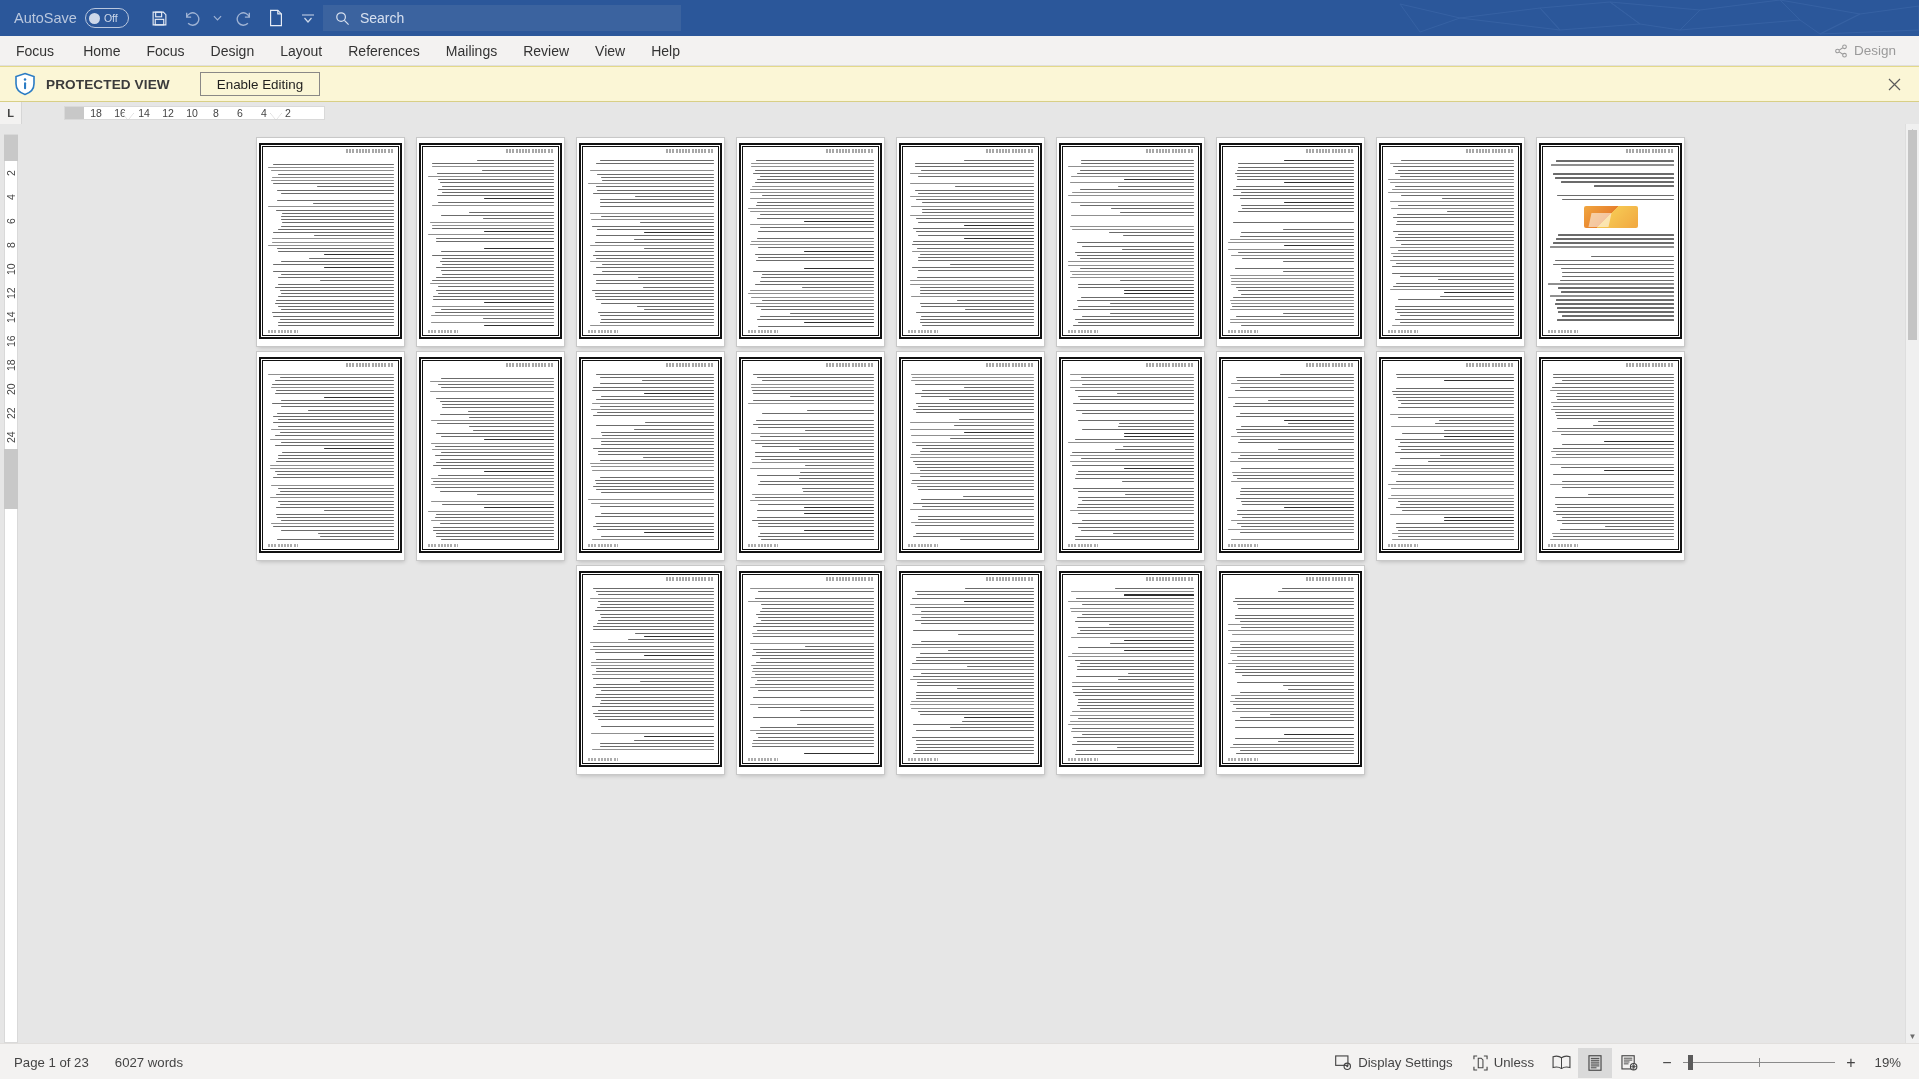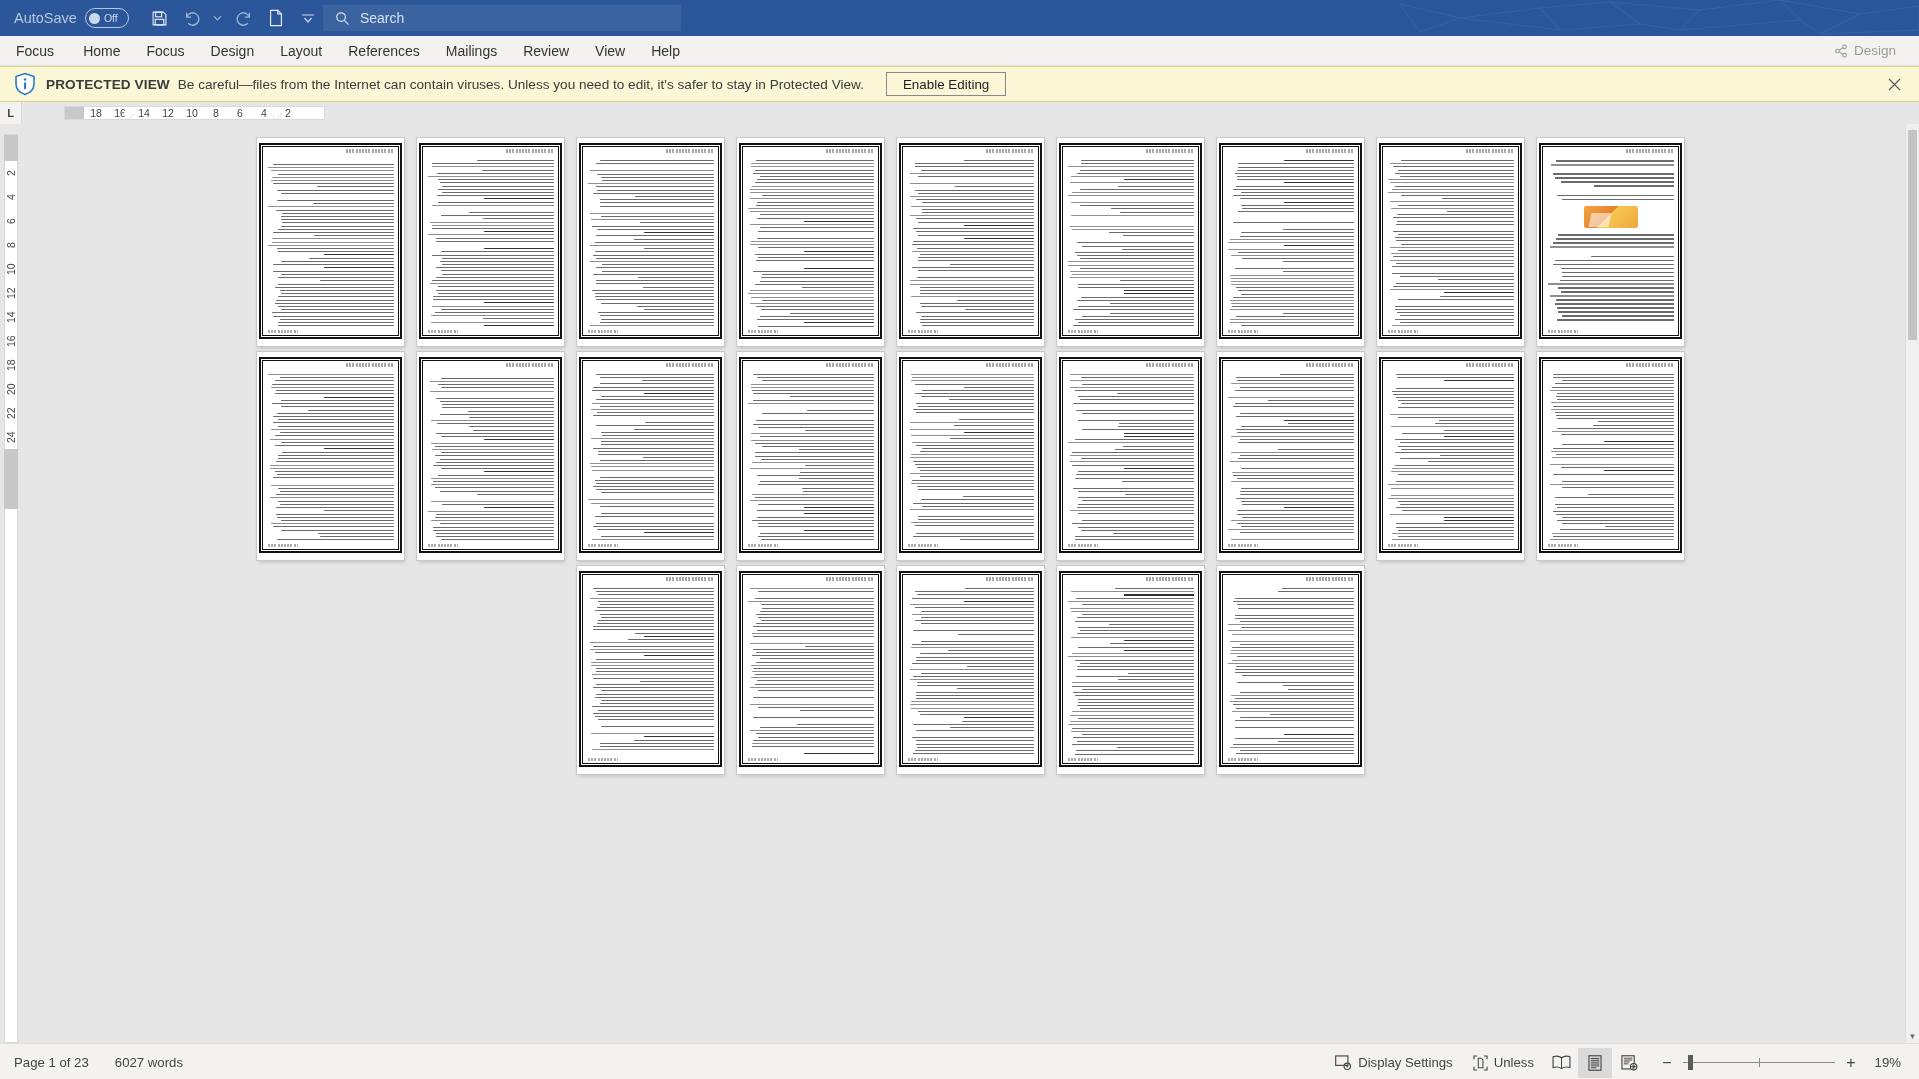--- a/index.html
+++ b/index.html
@@ -446,21 +446,20 @@
 
 <div class="pvbar">
   <span class="pv-icon">
     <svg width="22" height="24" viewBox="0 0 22 24">
       <path d="M11 1.5L20 4.6v7.2c0 5.6-4 9.1-9 10.7-5-1.6-9-5.1-9-10.7V4.6z" fill="#ffffff" stroke="#2b7cc4" stroke-width="1.6"></path>
       <circle cx="11" cy="7.6" r="1.25" fill="#2b7cc4"></circle>
       <rect x="10" y="10.3" width="2.1" height="7" rx="1" fill="#2b7cc4"></rect>
     </svg>
   </span>
   <span class="pv-strong">PROTECTED VIEW</span>
-  <span class="pv-msg">Be careful—files from the Internet can contain viruses. Unless you need to edit, it's safer to stay in Protected View.</span>
   <button class="pv-enable">Enable Editing</button>
   <span class="pv-close">
     <svg width="13" height="13" viewBox="0 0 13 13">
         <path d="M1 1l11 11M12 1L1 12" stroke="#5b5b5b" stroke-width="1.2"></path>
       </svg>
   </span>
 </div>
 
 <div class="rulerrow">
   <div class="tabsel">L</div>

